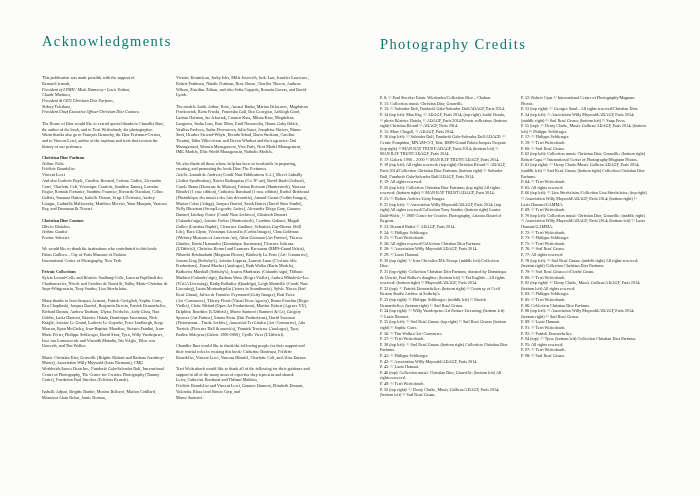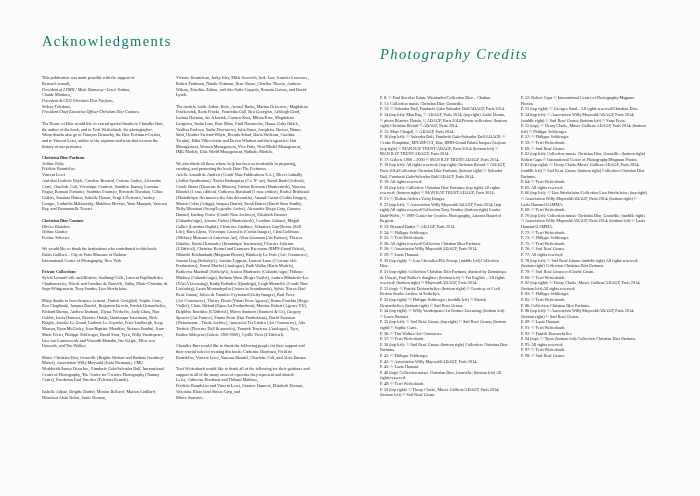--- a/index.html
+++ b/index.html
@@ -8,21 +8,21 @@
     background: #fcfcfa;
     font-family: "Liberation Serif", "DejaVu Serif", serif;
     color: #1f1f1f;
   }
   .page-title {
     position: absolute;
     font-size: 14.5px; font-weight: normal; letter-spacing: 1.4px;
     color: #0f766e; margin: 0; white-space: nowrap;
   }
   #ack-title { left: 42px; top: 33px; }
-  #cr-title  { left: 380px; top: 46px; font-style: italic; }
+  #cr-title  { left: 380px; top: 36px; }
   .col {
     position: absolute;
     transform: scale(0.5); transform-origin: 0 0;
     font-size: 8.4px; line-height: 11.4px; color: #252525;
     text-align: left;
   }
   #ack-col1 { left: 42px;  top: 75px; width: 252px; }
   #ack-col2 { left: 176px; top: 75px; width: 268px; }
   #cr-col1  { left: 380px; top: 95px; width: 256px; line-height: 11.2px; }
   #cr-col2  { left: 521px; top: 95px; width: 252px; line-height: 11.2px; }

